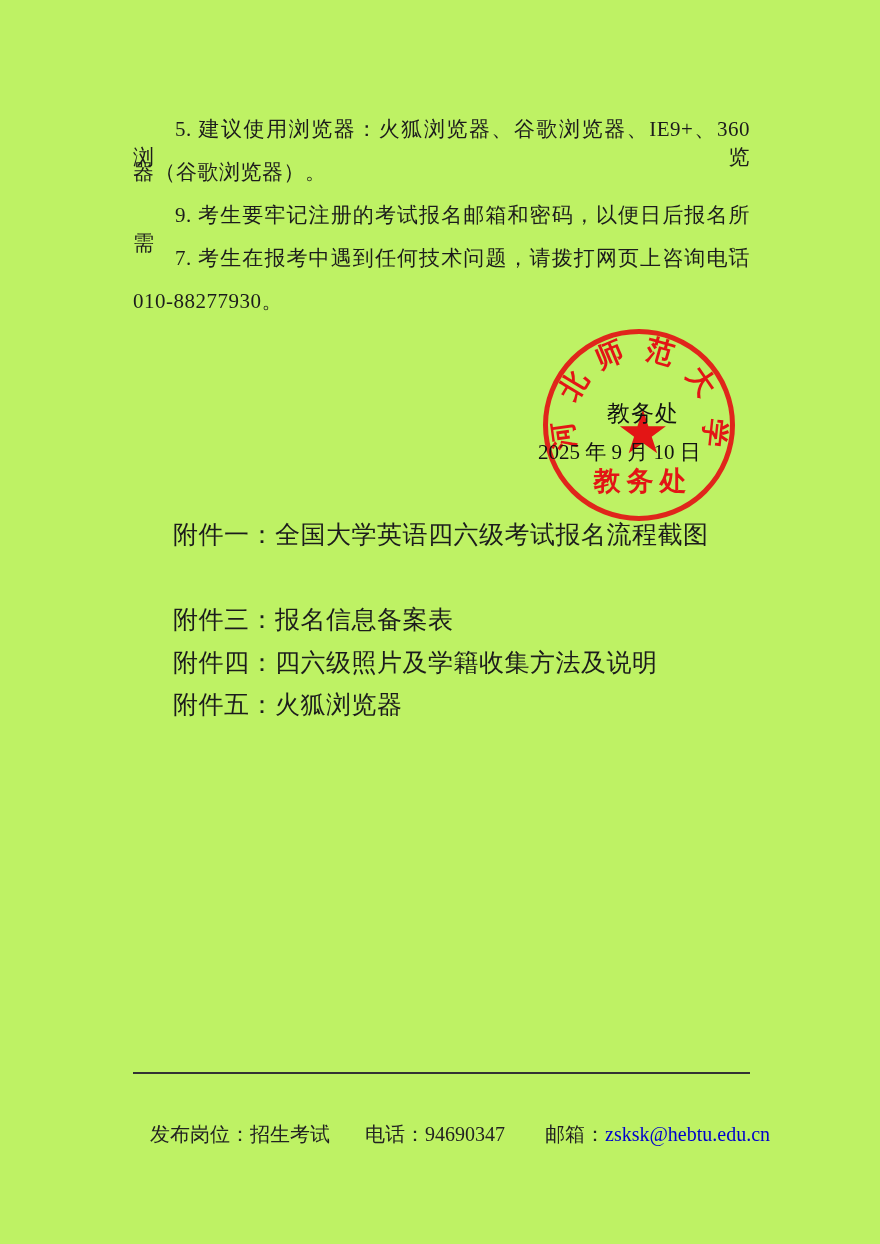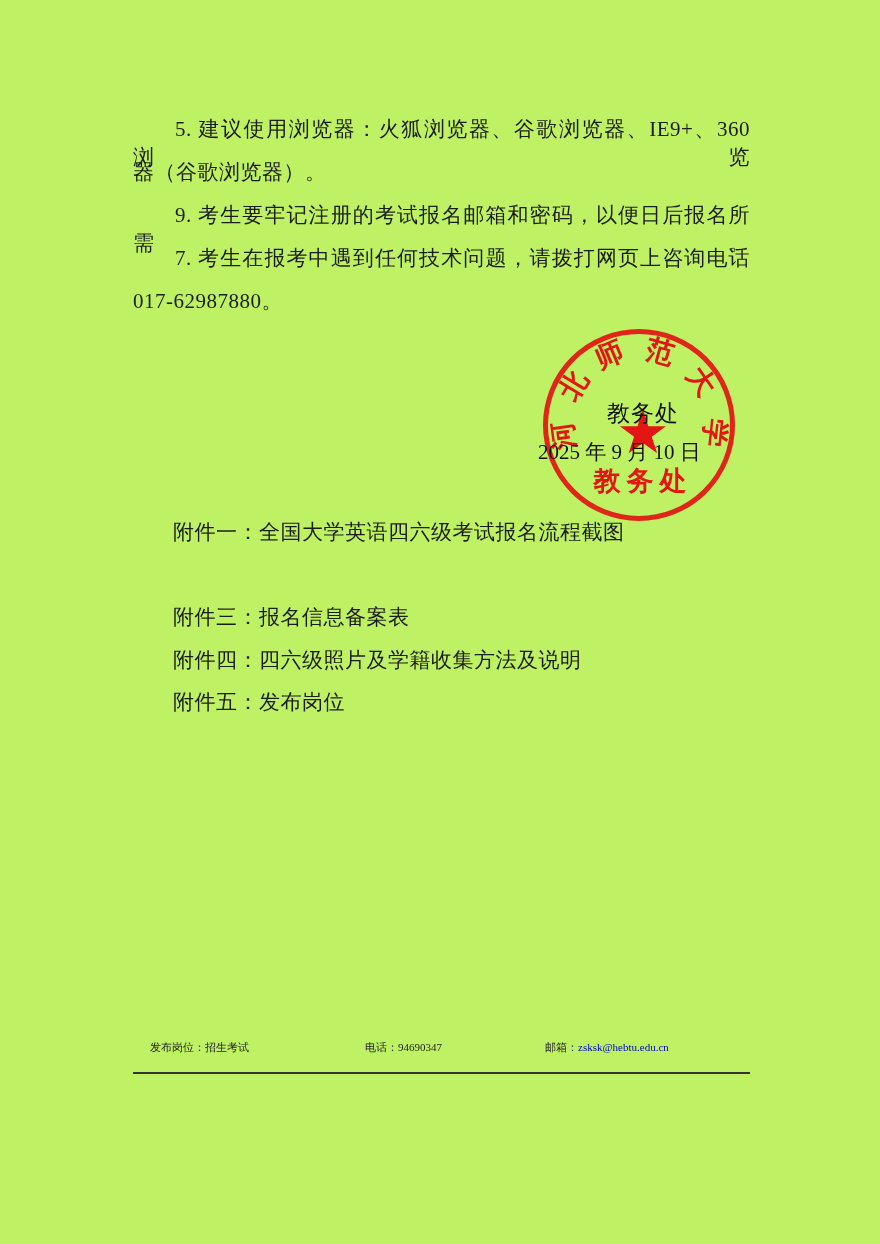--- a/index.html
+++ b/index.html
@@ -68,49 +68,49 @@
   }
   .sig-date{
     position:absolute;left:538px;top:438px;
     font-size:21px;color:#111;
     z-index:3;white-space:nowrap;
   }
 
   
   .attachment{
     position:absolute;left:173px;
-    font-size:21px;letter-spacing:0.5px;white-space:nowrap;
+    font-size:25px;letter-spacing:0.5px;white-space:nowrap;
   }
 
   
   .footer-rule{
     position:absolute;left:133px;top:1072px;width:617px;height:2px;
     background:#333;
   }
   .footer-item{
-    position:absolute;top:1040px;
-    font-size:11px;color:#222;white-space:nowrap;text-align:right;
+    position:absolute;top:1121px;
+    font-size:20px;color:#222;white-space:nowrap;text-align:right;
   }
   .f-pos{left:150px;}
   .f-phone{left:365px;}
   .f-mail{left:545px;}
   .email-link{
     color:#0000cc;cursor:pointer;
   }
 </style>
 </head>
 <body>
 
 <div class="page">
 
   <div class="bodyline jline indent" style="top:115px">5. 建议使用浏览器：火狐浏览器、谷歌浏览器、IE9+、360 浏览</div>
   <div class="bodyline" style="top:158px">器（谷歌浏览器）。</div>
   <div class="bodyline jline indent" style="top:201px">9. 考生要牢记注册的考试报名邮箱和密码，以便日后报名所需。</div>
   <div class="bodyline jline indent" style="top:244px">7. 考生在报考中遇到任何技术问题，请拨打网页上咨询电话</div>
-  <div class="bodyline" style="top:287px">017-62987880。</div>
+  <div class="bodyline" style="top:287px">010-88277930。</div>
 
   <div class="seal">
     <div class="seal-ring"></div>
     <div class="seal-arc-char c0">
         <span>河</span>
       </div>
     <div class="seal-arc-char c1">
         <span>北</span>
       </div>
     <div class="seal-arc-char c2">
@@ -128,21 +128,21 @@
     <div class="seal-star">★</div>
     <div class="seal-bottom">教务处</div>
   </div>
 
   <div class="sig-dept">教务处</div>
   <div class="sig-date">2025 年 9 月 10 日</div>
 
   <div class="attachment" style="top:518px">附件一：全国大学英语四六级考试报名流程截图</div>
   <div class="attachment" style="top:603px">附件三：报名信息备案表</div>
   <div class="attachment" style="top:646px">附件四：四六级照片及学籍收集方法及说明</div>
-  <div class="attachment" style="top:688px">附件五：发布岗位</div>
+  <div class="attachment" style="top:688px">附件五：火狐浏览器</div>
 
   <div class="footer-rule"></div>
   <div class="footer-item f-pos">发布岗位：招生考试</div>
   <div class="footer-item f-phone">电话：94690347</div>
   <div class="footer-item f-mail">
     <span>邮箱：</span><a class="email-link">zsksk@hebtu.edu.cn</a>
   </div>
 
 </div>
 

